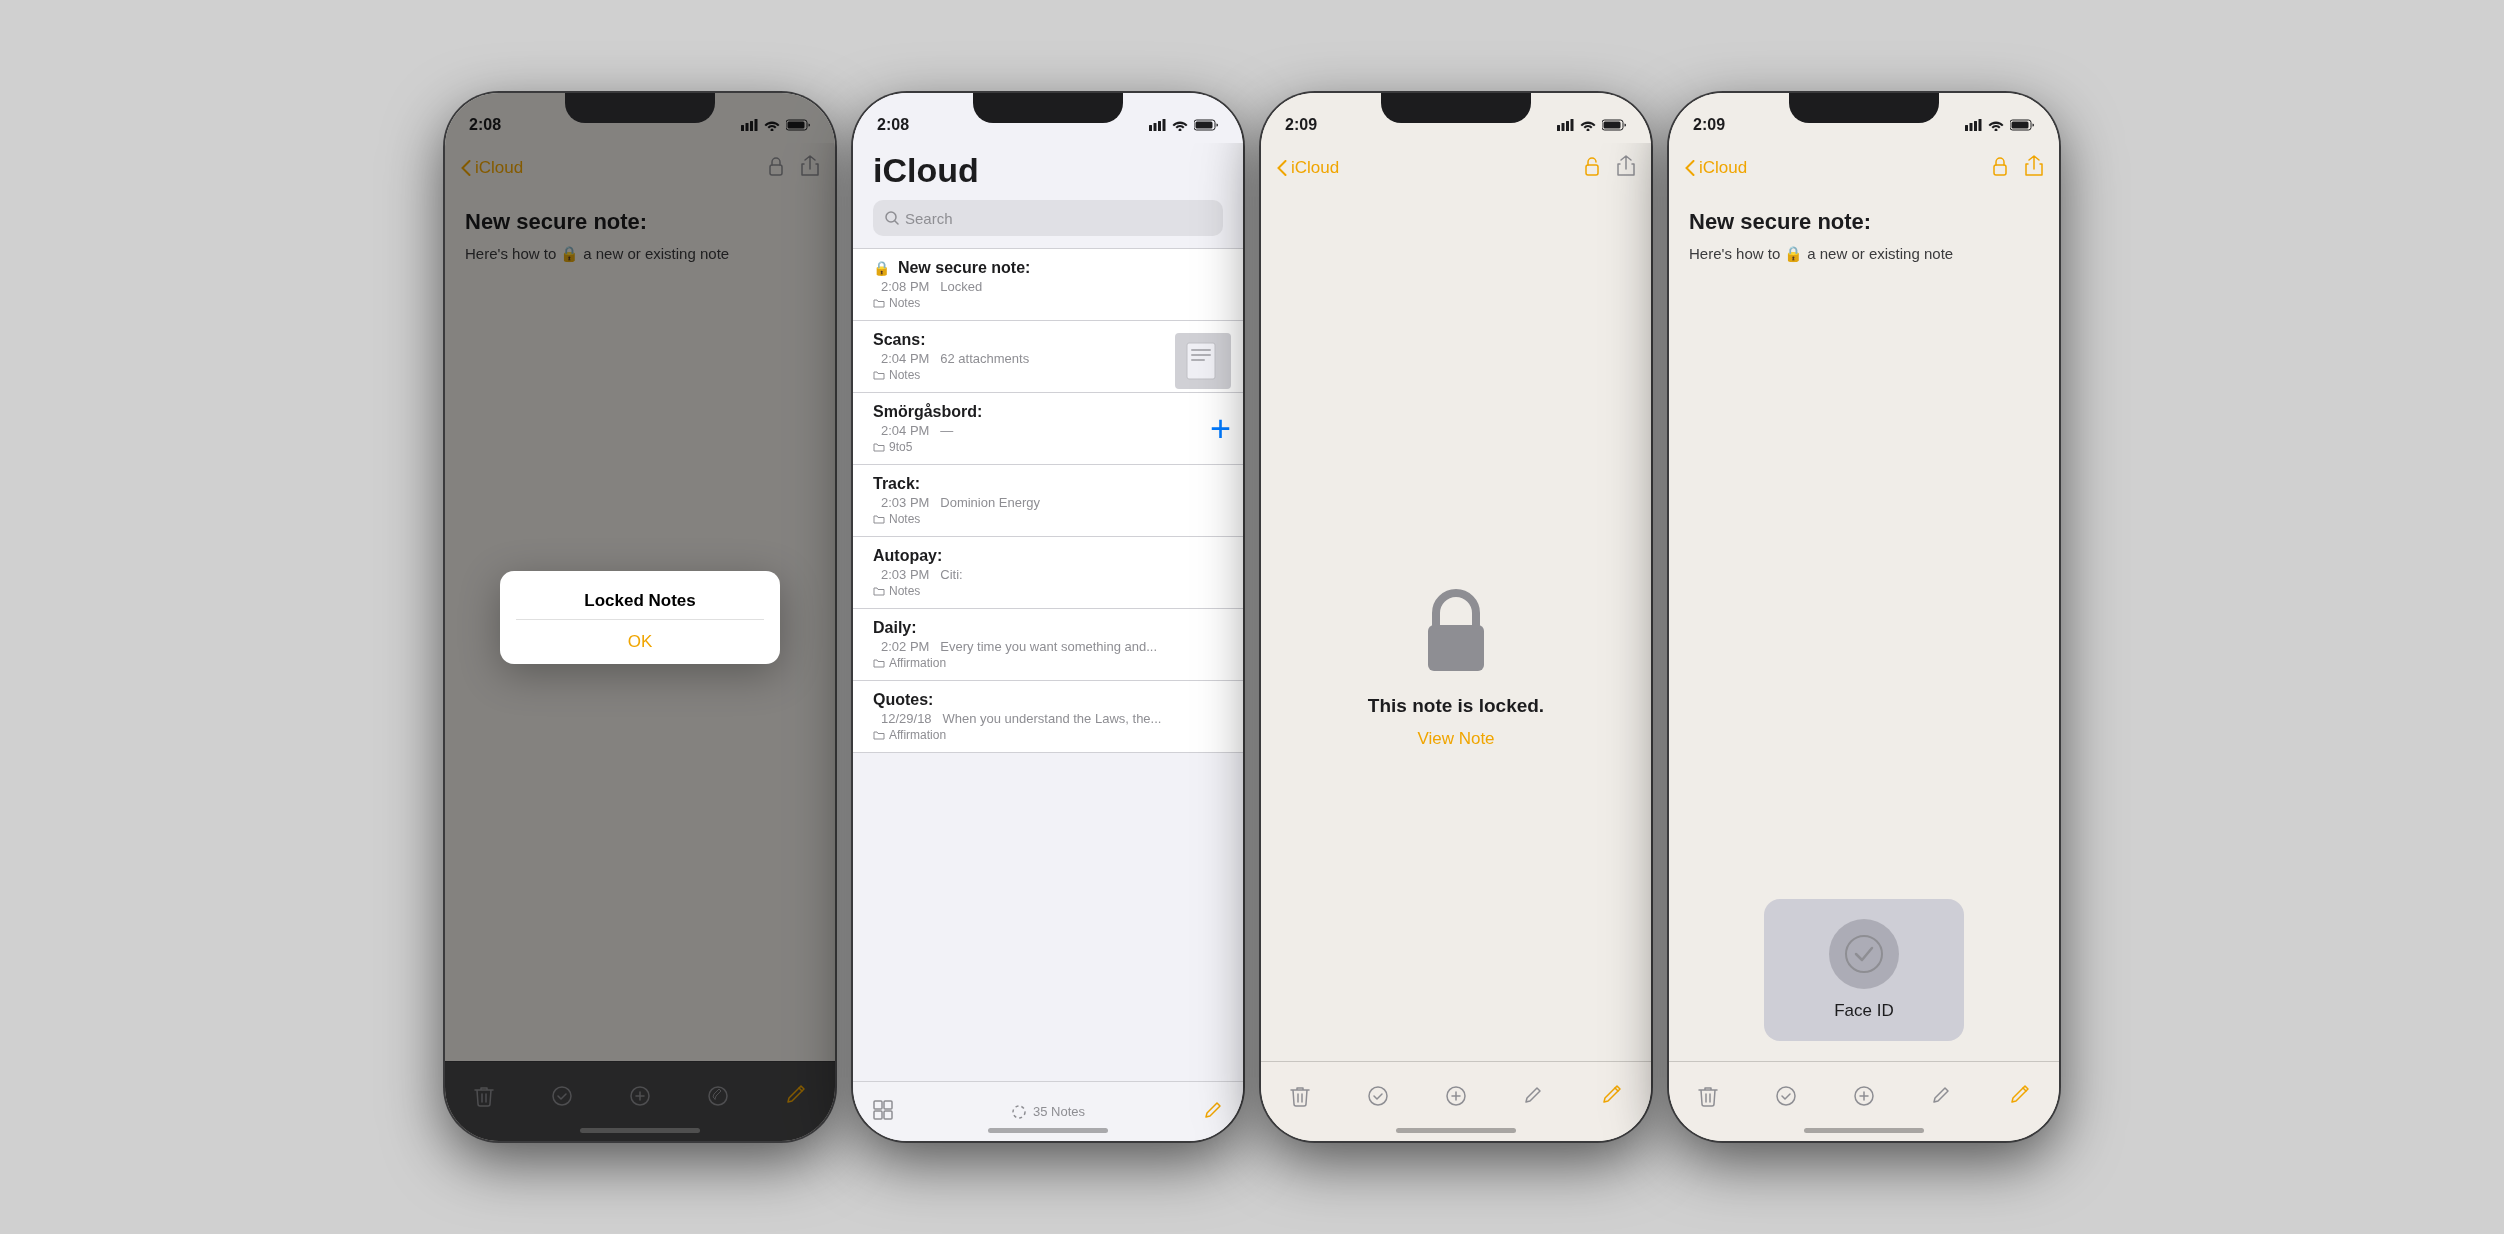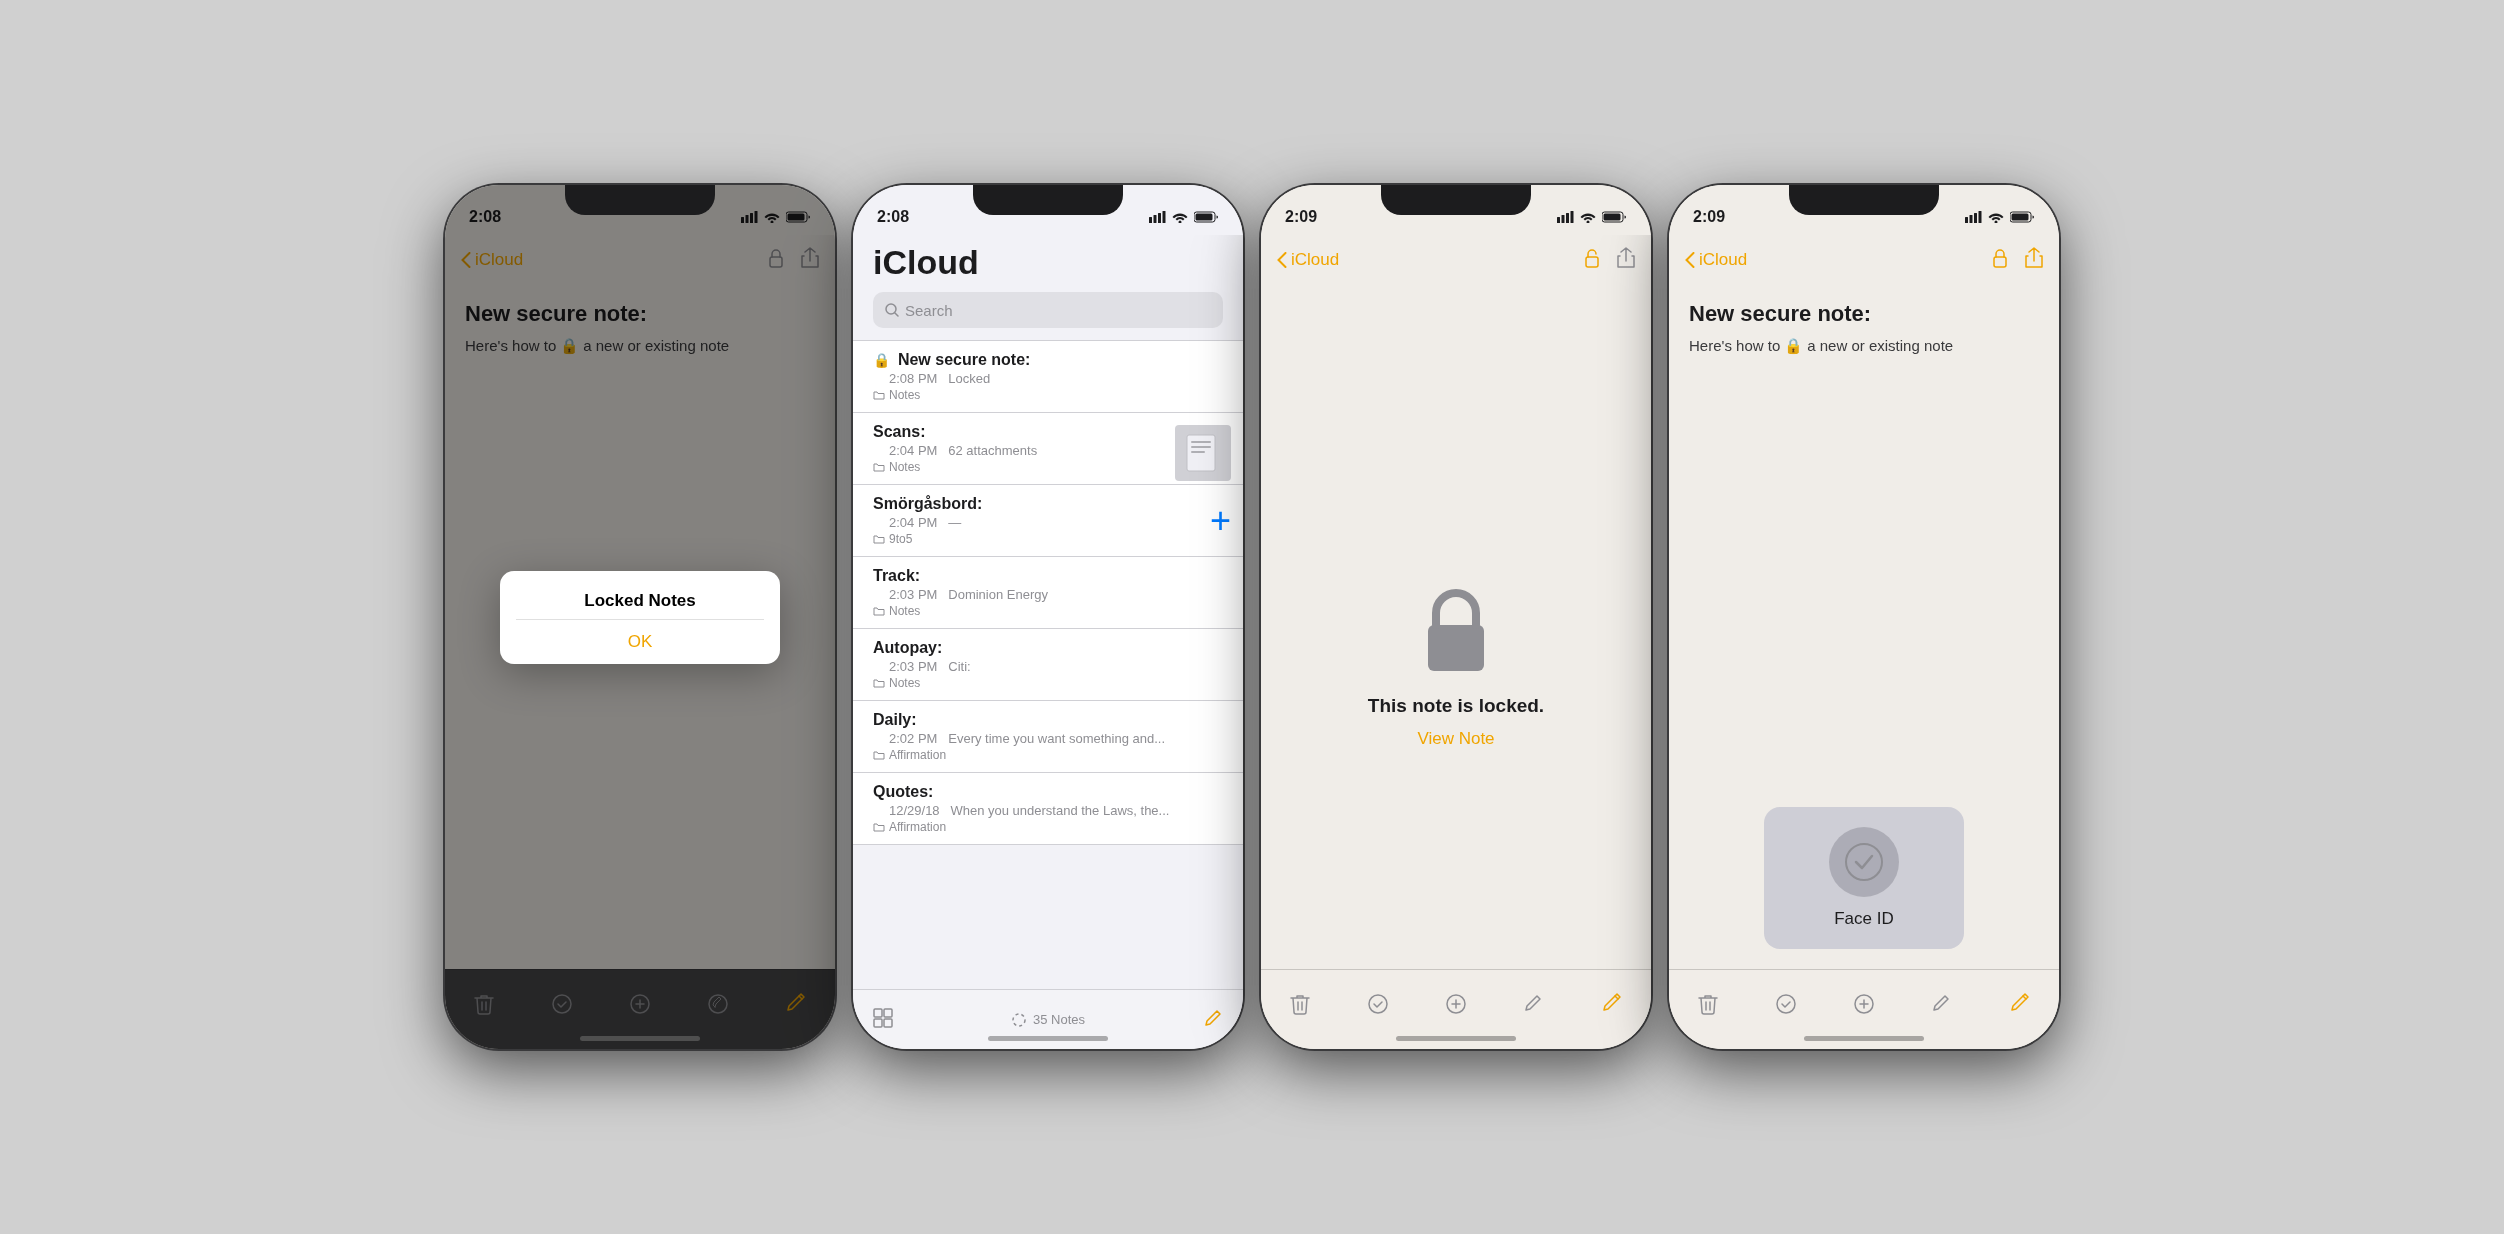--- a/index.html
+++ b/index.html
@@ -17,21 +17,21 @@
 
     .phone-wrapper {
       display: flex;
       align-items: center;
       justify-content: center;
       height: 1140px;
     }
 
     .phone {
       width: 390px;
-      height: 864px;
+      height: 1048px;
       background: #404040;
       border-radius: 54px;
       position: relative;
       box-shadow: 0 0 0 2px #3a3a3c, 0 20px 60px rgba(0,0,0,0.6), inset 0 0 0 1px #555;
       overflow: hidden;
       flex-shrink: 0;
     }
 
     
     .phone::before {
@@ -300,21 +300,21 @@
 
     .note-item-title {
       font-size: 16px;
       font-weight: 600;
       color: #1c1c1e;
     }
 
     .note-item-meta {
       font-size: 13px;
       color: #8e8e93;
-      margin: 2px 16px;
+      margin: 2px 8px;
     }
 
     .note-item-folder {
       font-size: 12px;
       color: #8e8e93;
       display: flex;
       align-items: center;
       gap: 4px;
     }
 

